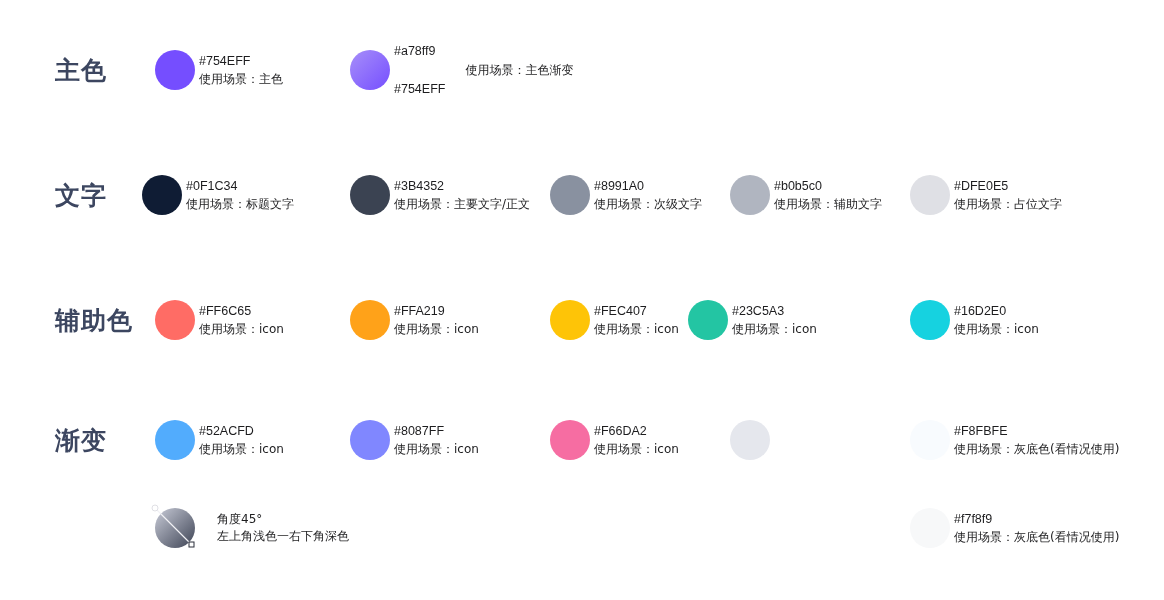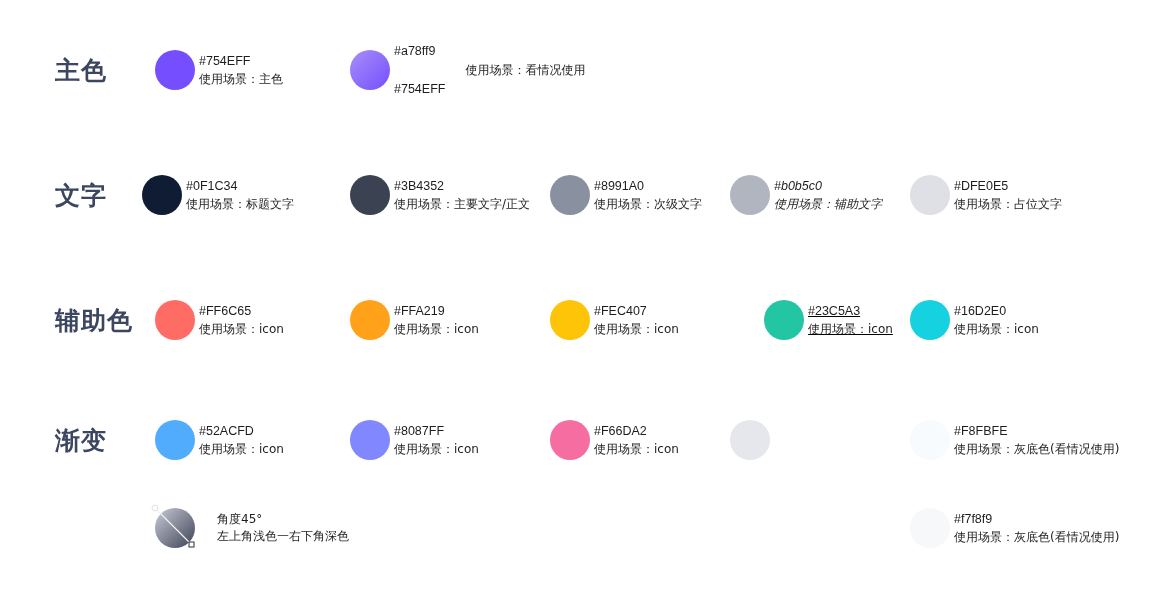--- a/index.html
+++ b/index.html
@@ -152,21 +152,21 @@
           <div class="usage">使用场景：主色</div>
         </div>
       </div>
       <div class="entry gradient-entry" style="left: 350px;">
         <div class="dot" style="background: linear-gradient(135deg, rgb(167, 143, 249) 0%, rgb(117, 78, 255) 100%);"></div>
         <div class="entry-text">
           <div class="gradient-hexes">
             <div class="hex">#a78ff9</div>
             <div class="hex">#754EFF</div>
           </div>
-          <div class="gradient-usage">使用场景：看情况使用</div>
+          <div class="gradient-usage">使用场景：主色渐变</div>
         </div>
       </div>
     </div>
     <div class="row" style="top: 165px;">
       <div class="row-label" style="color: rgb(60, 70, 96);">文字</div>
       <div class="entry" style="left: 142px;">
         <div class="dot" style="background: rgb(15, 28, 52);"></div>
         <div class="entry-text">
           <div class="hex">#0F1C34</div>
           <div class="usage">使用场景：标题文字</div>
@@ -179,21 +179,21 @@
           <div class="usage">使用场景：主要文字/正文</div>
         </div>
       </div>
       <div class="entry" style="left: 550px;">
         <div class="dot" style="background: rgb(137, 145, 160);"></div>
         <div class="entry-text">
           <div class="hex">#8991A0</div>
           <div class="usage">使用场景：次级文字</div>
         </div>
       </div>
-      <div class="entry" style="left: 730px; font-style: italic;">
+      <div class="entry" style="left: 730px;">
         <div class="dot" style="background: rgb(176, 181, 192);"></div>
         <div class="entry-text">
           <div class="hex">#b0b5c0</div>
           <div class="usage">使用场景：辅助文字</div>
         </div>
       </div>
       <div class="entry" style="left: 910px;">
         <div class="dot" style="background: rgb(223, 224, 229);"></div>
         <div class="entry-text">
           <div class="hex">#DFE0E5</div>
@@ -217,21 +217,21 @@
           <div class="usage">使用场景：icon</div>
         </div>
       </div>
       <div class="entry" style="left: 550px;">
         <div class="dot" style="background: rgb(254, 196, 7);"></div>
         <div class="entry-text">
           <div class="hex">#FEC407</div>
           <div class="usage">使用场景：icon</div>
         </div>
       </div>
-      <div class="entry" style="left: 764px; text-decoration: underline;">
+      <div class="entry" style="left: 688px;">
         <div class="dot" style="background: rgb(35, 197, 163);"></div>
         <div class="entry-text">
           <div class="hex">#23C5A3</div>
           <div class="usage">使用场景：icon</div>
         </div>
       </div>
       <div class="entry" style="left: 910px;">
         <div class="dot" style="background: rgb(22, 210, 224);"></div>
         <div class="entry-text">
           <div class="hex">#16D2E0</div>

